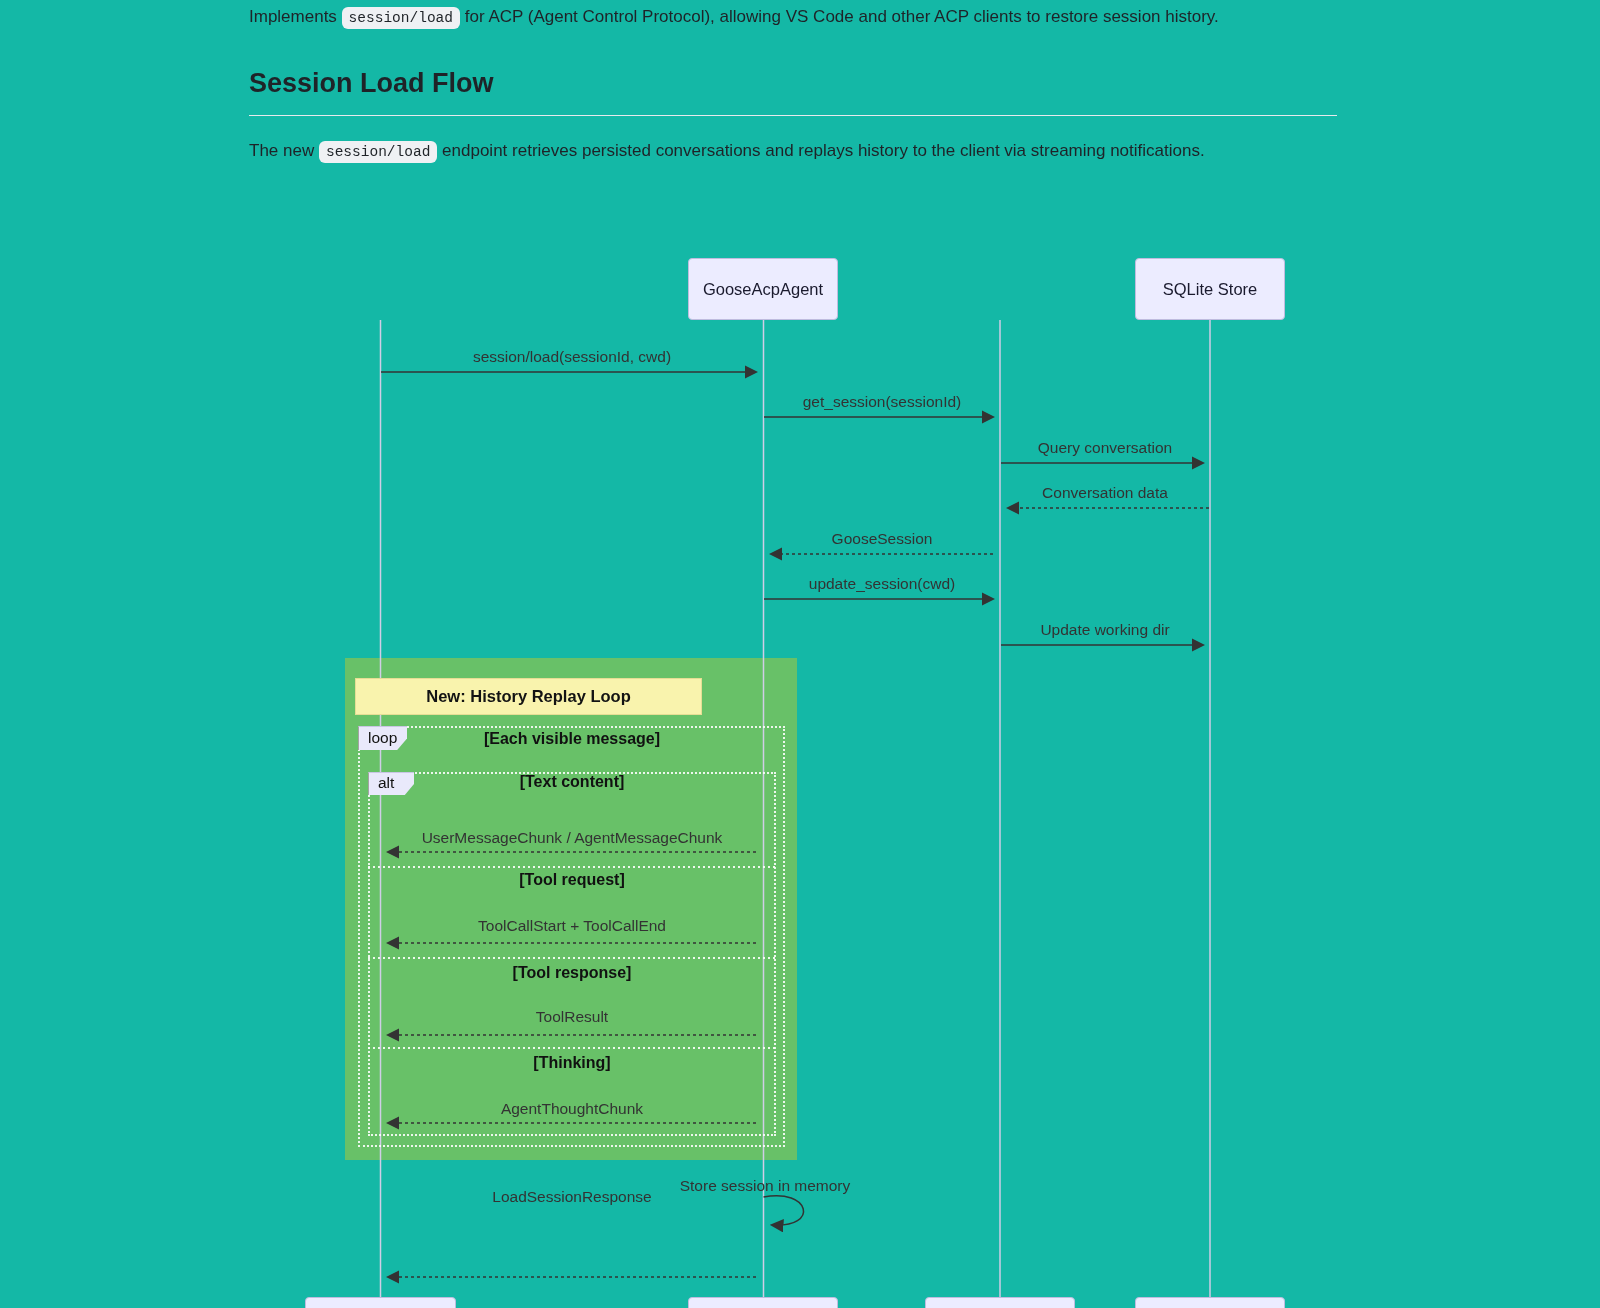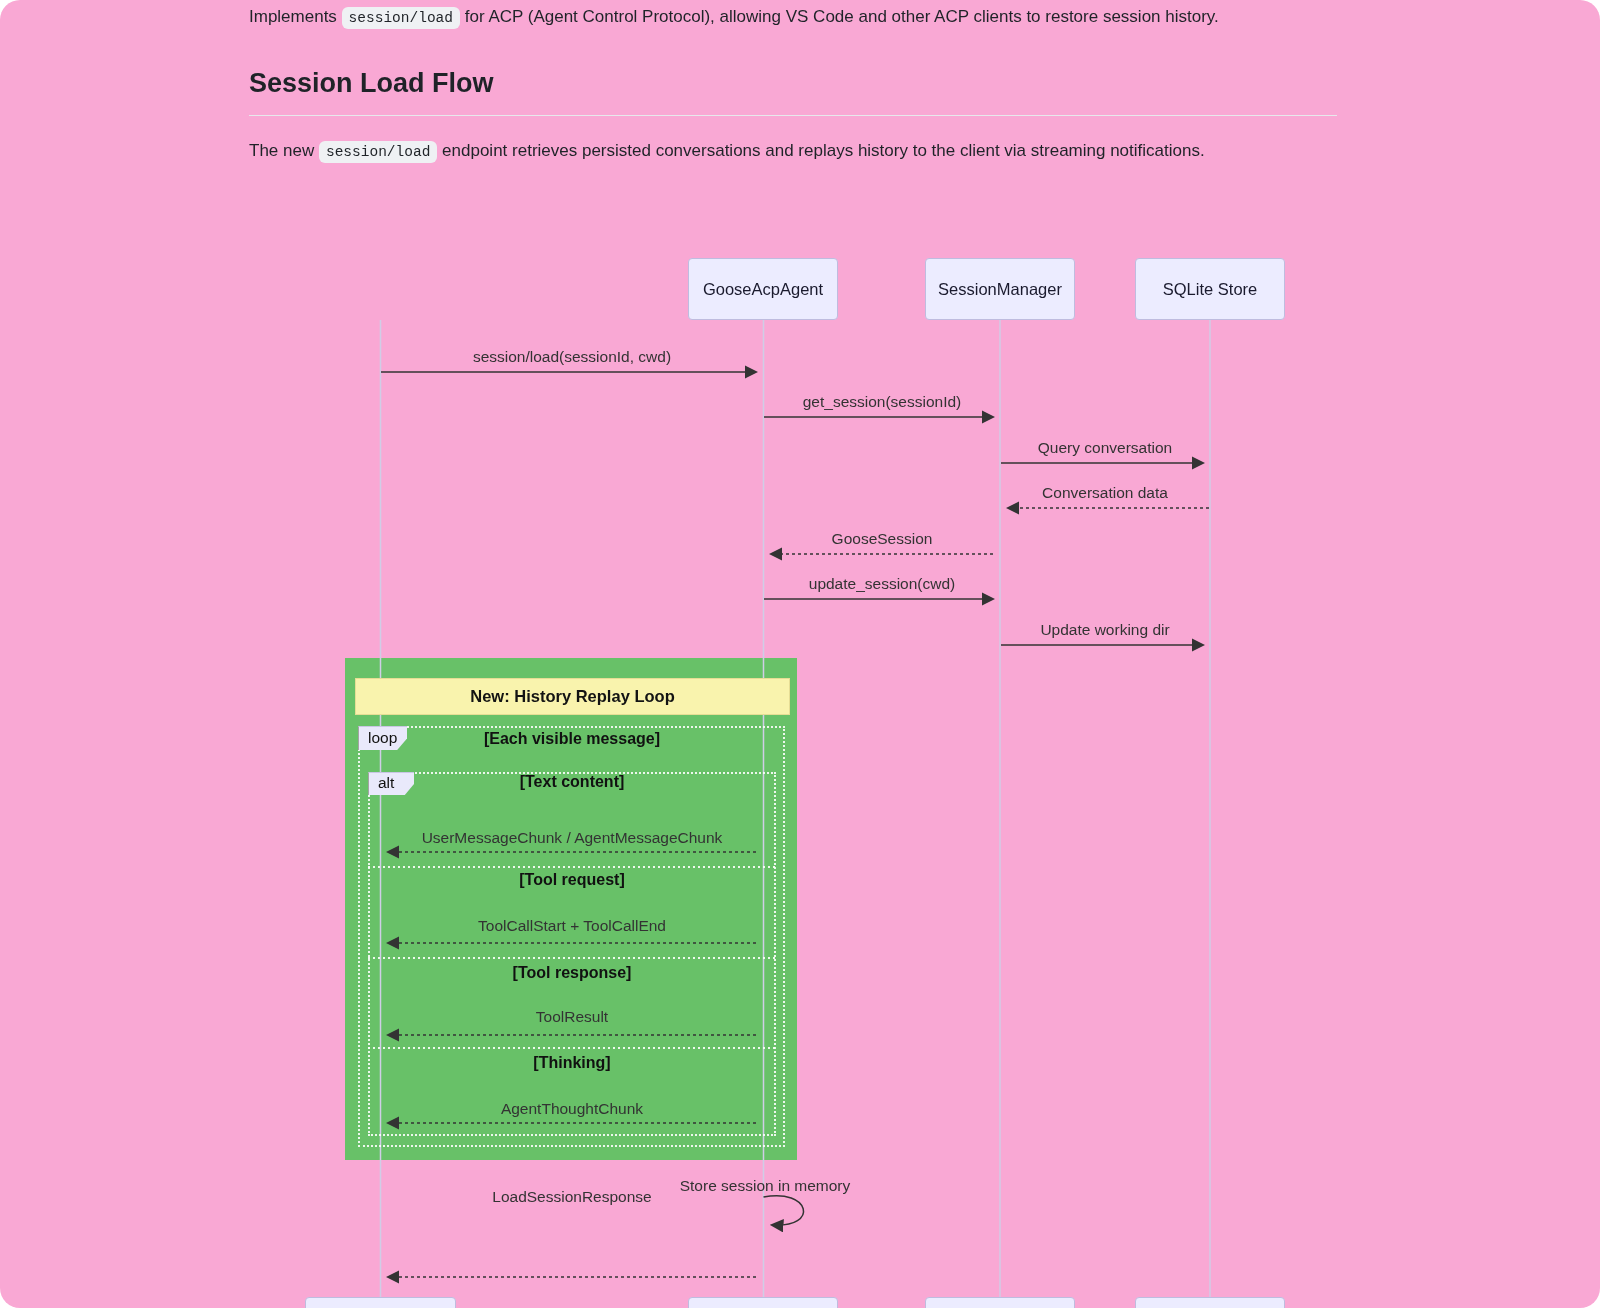--- a/index.html
+++ b/index.html
@@ -1,25 +1,24 @@
 <!DOCTYPE html>
 <html><head>
 <meta charset="utf-8">
 <style>
   * { box-sizing: border-box; margin: 0; padding: 0; }
   html,body { background:#ffffff; }
   #canvas {
     position: relative;
     width: 1600px;
     height: 1308px;
-    background: #f9a8d4;
+    background: #14b8a6;
     overflow: hidden;
     font-family: "Liberation Sans", sans-serif;
     color: #1f2328;
-    border-radius: 20px;
   }
   
   #doc {
     position: absolute; left: 249px; top: 0; width: 1088px;
   }
   .md-p {
     font-size: 17px; line-height: 30px; color: #1f2328; max-width: 1062px;
     padding-top: 2px;
   }
   .md-p.second { margin-top: 20px; padding-top: 0; }
@@ -45,21 +44,21 @@
   #diagram { position: absolute; left: 0; top: 0; width: 1600px; height: 1308px; }
   .green-rect {
     position: absolute; left: 345px; top: 658px; width: 452px; height: 502px;
     background: #68c168; z-index: 1;
   }
   #arrows-svg { position: absolute; left: 0; top: 0; z-index: 2; }
   .frame {
     position: absolute; border: 2px dotted rgba(255,255,255,0.88); z-index: 3;
   }
   .title-bar {
-    position: absolute; left: 355px; top: 678px; width: 435px; height: 37px;
+    position: absolute; left: 355px; top: 678px; width: 347px; height: 37px;
     background: #f9f3ad; border: 1px solid #e6dd95; z-index: 3;
     display: flex; align-items: center; justify-content: center;
     font-size: 16.5px; font-weight: 700; color: #131313;
   }
   .tab {
     position: absolute; z-index: 4;
     background: #e9e9fb; border-top: 1px solid #c9c6e4; border-left: 1px solid #a3a3a3;
     clip-path: polygon(0 0, 100% 0, 100% 52%, 80% 100%, 0 100%);
     display: flex; align-items: center;
     font-size: 15.5px; font-weight: 500; color: #111; padding: 0 0 2px 9px;
@@ -162,24 +161,20 @@
     <div class="msg-label" style="left:572px;  top:916px;">ToolCallStart + ToolCallEnd</div>
     <div class="msg-label" style="left:572px;  top:1007px;">ToolResult</div>
     <div class="msg-label" style="left:572px;  top:1099px;">AgentThoughtChunk</div>
     <div class="msg-label" style="left:765px;  top:1176px;">Store session in memory</div>
     <div class="msg-label" style="left:572px;  top:1187px;">LoadSessionResponse</div>
 
     <div class="participant" style="left:688px;  top:258px; width:150px; height:62px;">
       <span>GooseAcpAgent</span>
 
     </div>
-    <div class="participant" style="left:925px;  top:258px; width:150px; height:62px;">
-      <span>SessionManager</span>
-
-    </div>
     <div class="participant" style="left:1135px; top:258px; width:150px; height:62px;">
       <span>SQLite Store</span>
 
     </div>
 
     <div class="participant" style="left:305px;  top:1297px; width:151px; height:62px;">
       
       
     </div>
     <div class="participant" style="left:688px;  top:1297px; width:150px; height:62px;">

